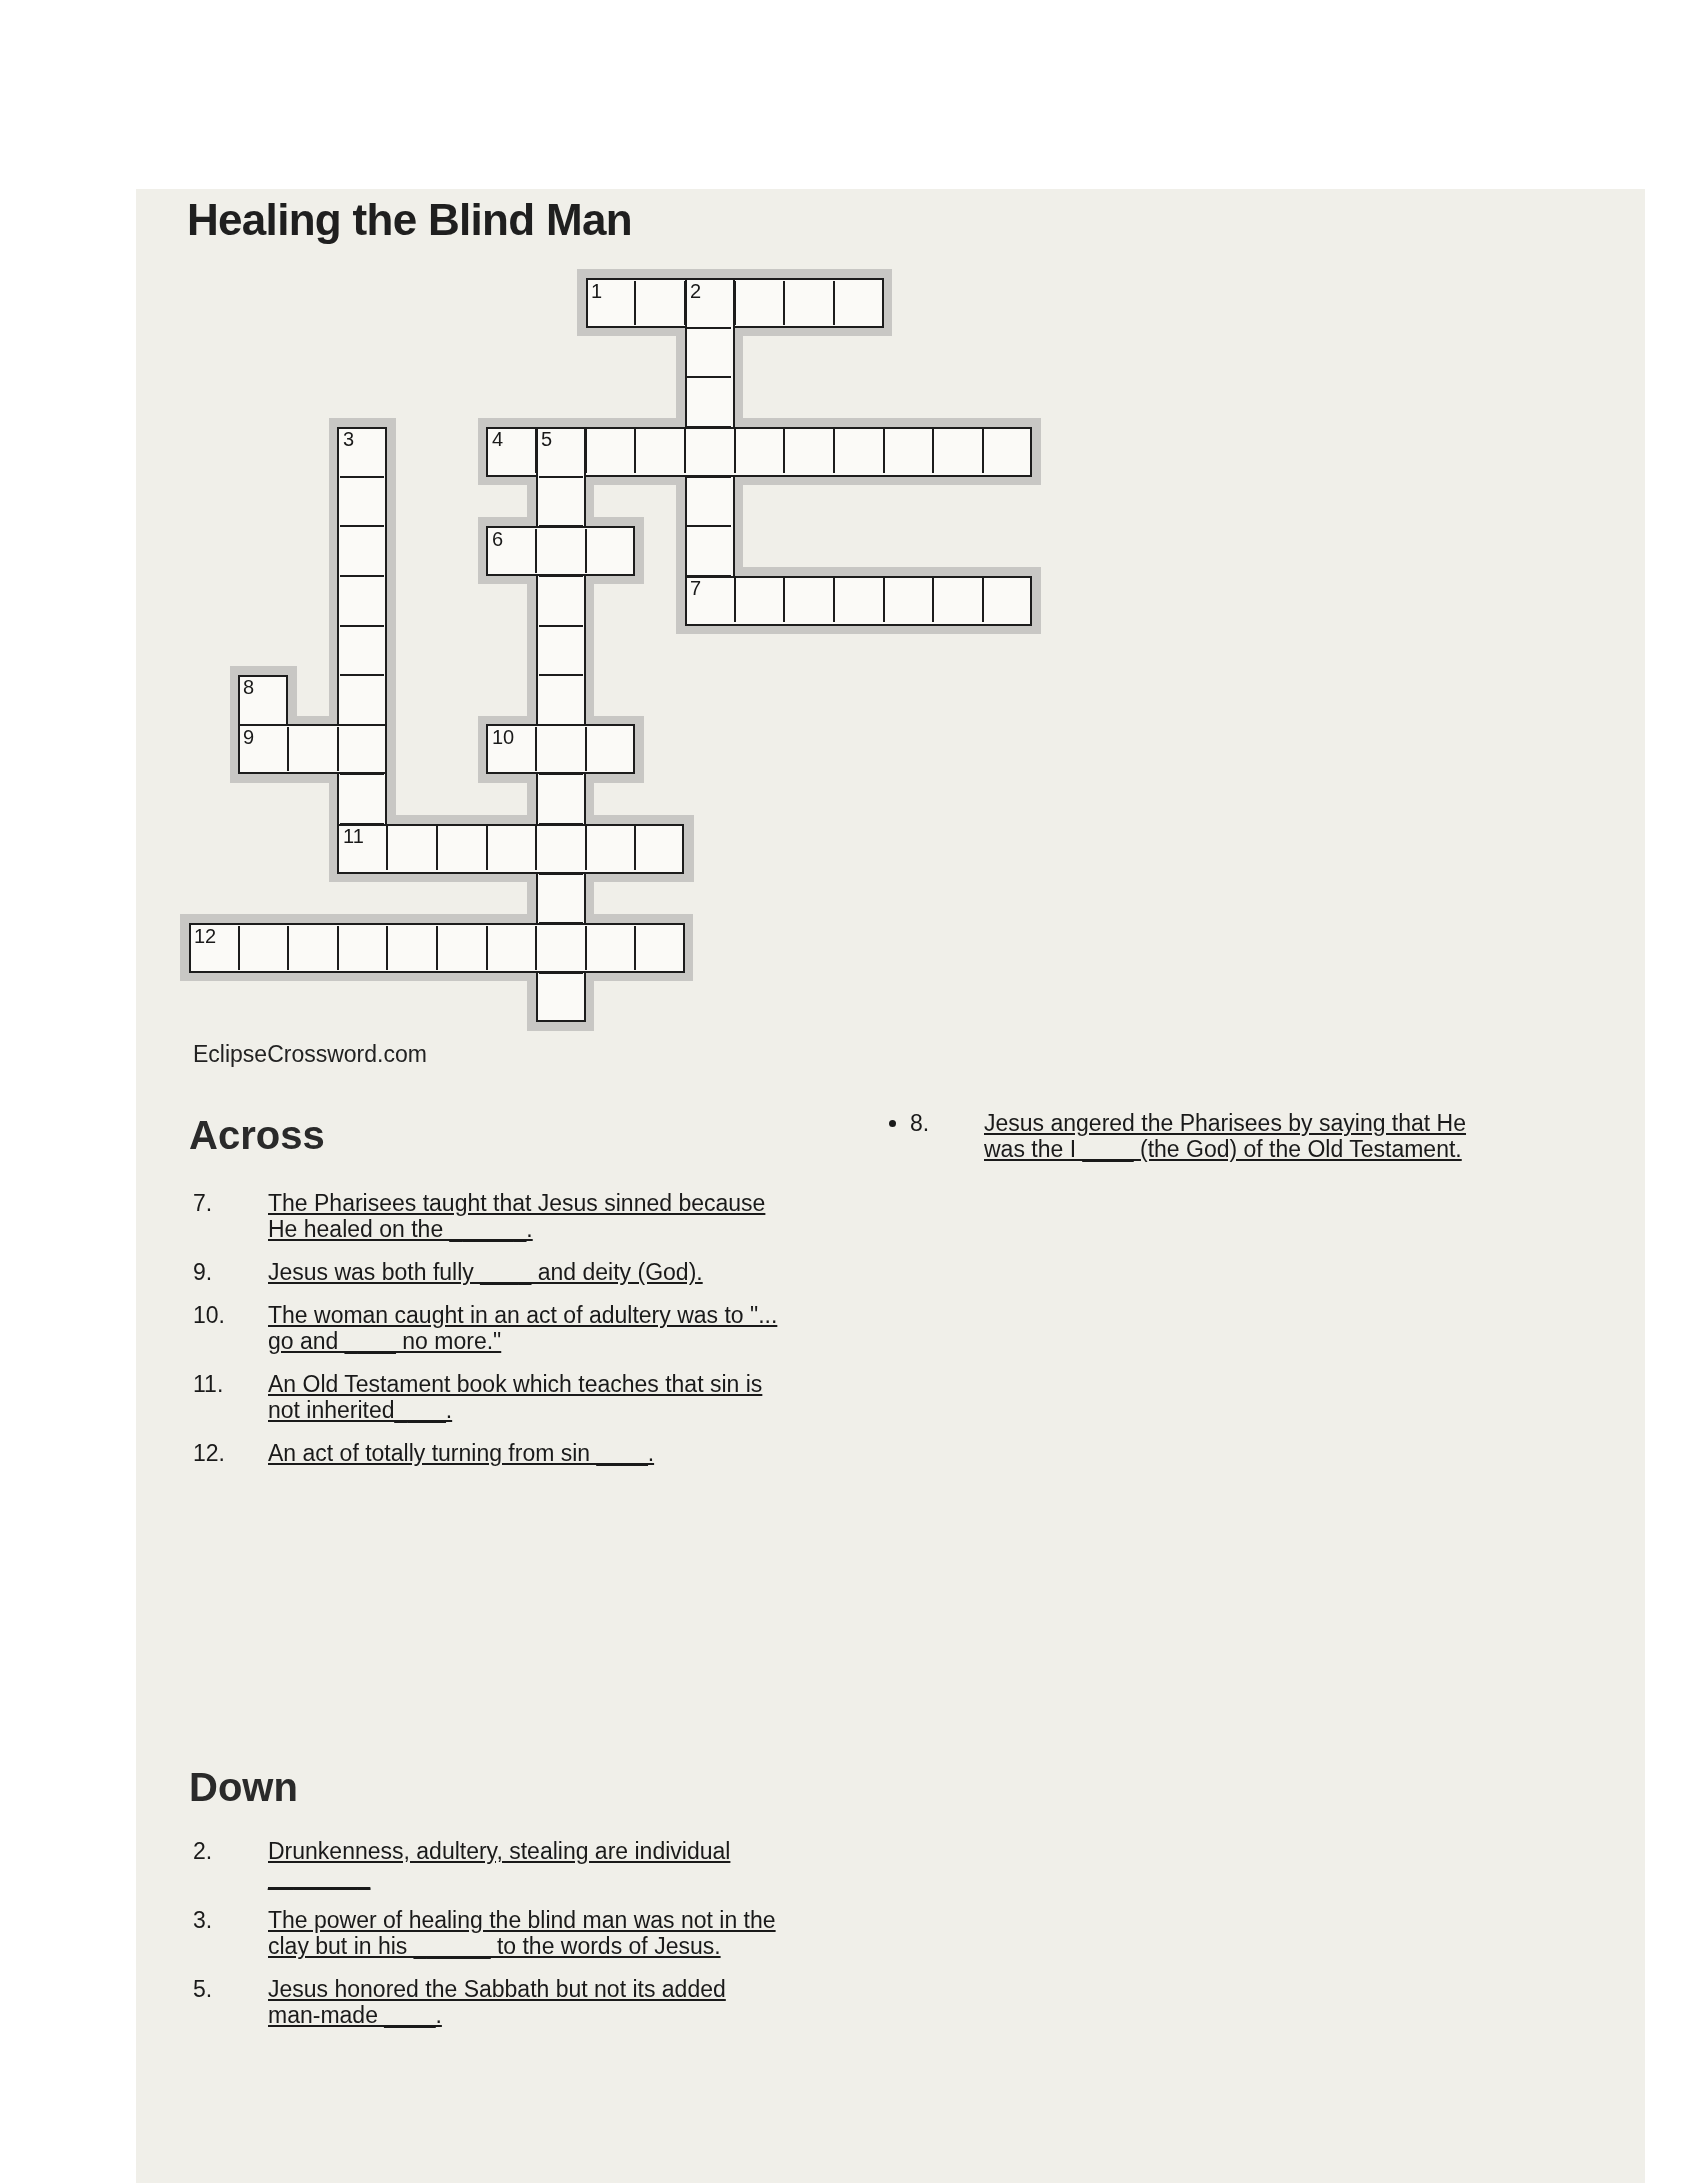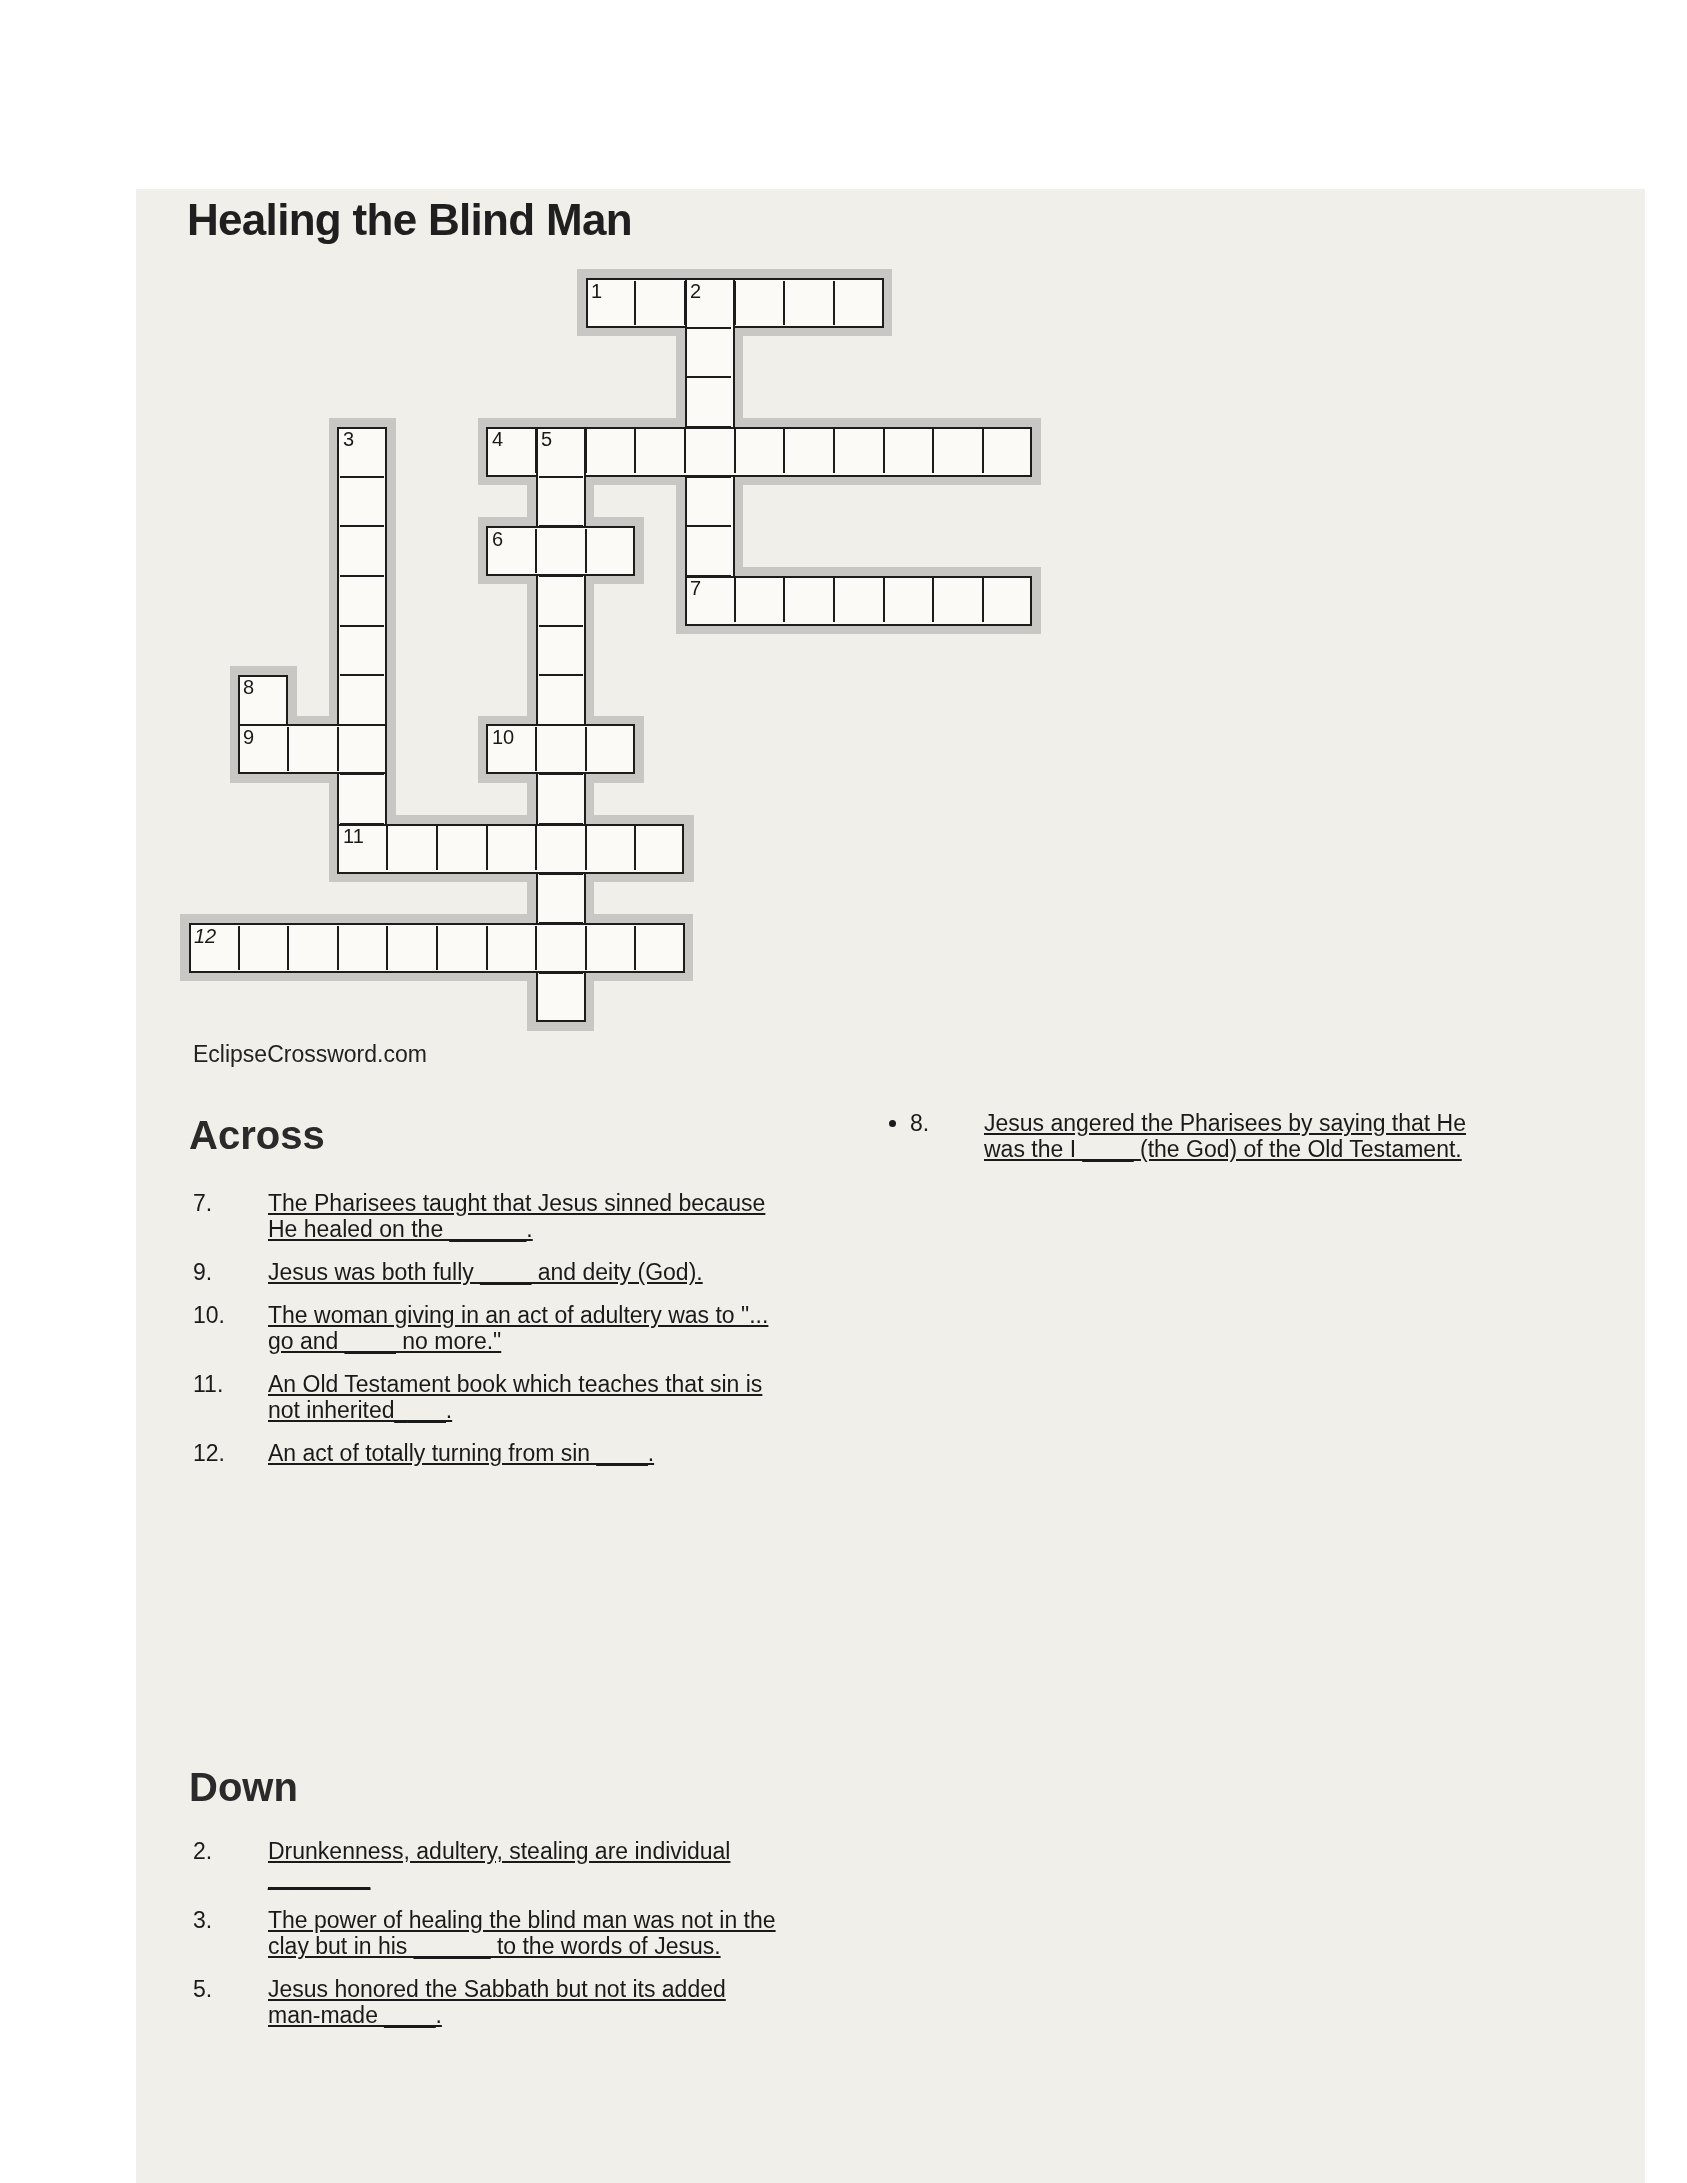--- a/index.html
+++ b/index.html
@@ -185,31 +185,31 @@
     <div class="cellnum" style="left: 690px; top: 281px; color: rgb(26, 26, 26);">2</div>
     <div class="cellnum" style="left: 343px; top: 429px; color: rgb(26, 26, 26);">3</div>
     <div class="cellnum" style="left: 492px; top: 429px; color: rgb(26, 26, 26);">4</div>
     <div class="cellnum" style="left: 541px; top: 429px; color: rgb(26, 26, 26);">5</div>
     <div class="cellnum" style="left: 492px; top: 529px; color: rgb(26, 26, 26);">6</div>
     <div class="cellnum" style="left: 690px; top: 578px; color: rgb(26, 26, 26);">7</div>
     <div class="cellnum" style="left: 243px; top: 677px; color: rgb(26, 26, 26);">8</div>
     <div class="cellnum" style="left: 243px; top: 727px; color: rgb(26, 26, 26);">9</div>
     <div class="cellnum" style="left: 492px; top: 727px; color: rgb(26, 26, 26);">10</div>
     <div class="cellnum" style="left: 343px; top: 826px; color: rgb(26, 26, 26);">11</div>
-    <div class="cellnum" style="left: 194px; top: 926px; color: rgb(26, 26, 26); font-style: italic;">12</div>
+    <div class="cellnum" style="left: 194px; top: 926px; color: rgb(26, 26, 26);">12</div>
   </div>
 
 <div class="credit">EclipseCrossword.com</div>
 
 <h2 class="section-heading" id="across-heading">Across</h2>
 <ol class="clue-list" id="across-list">
     <li class="clue"><span class="cnum">7.</span><span class="ctext">The Pharisees taught that Jesus sinned because
 He healed on the ______.</span></li>
     <li class="clue"><span class="cnum">9.</span><span class="ctext">Jesus was both fully ____ and deity (God).</span></li>
-    <li class="clue"><span class="cnum">10.</span><span class="ctext">The woman giving in an act of adultery was to "...
+    <li class="clue"><span class="cnum">10.</span><span class="ctext">The woman caught in an act of adultery was to "...
 go and ____ no more."</span></li>
     <li class="clue"><span class="cnum">11.</span><span class="ctext">An Old Testament book which teaches that sin is
 not inherited____.</span></li>
     <li class="clue"><span class="cnum">12.</span><span class="ctext">An act of totally turning from sin ____.</span></li>
   </ol>
 
 <div id="overflow-col">
     <li class="clue"><span class="cnum">8.</span><span class="ctext">Jesus angered the Pharisees by saying that He
 was the I ____ (the God) of the Old Testament.</span></li>
   </div>

